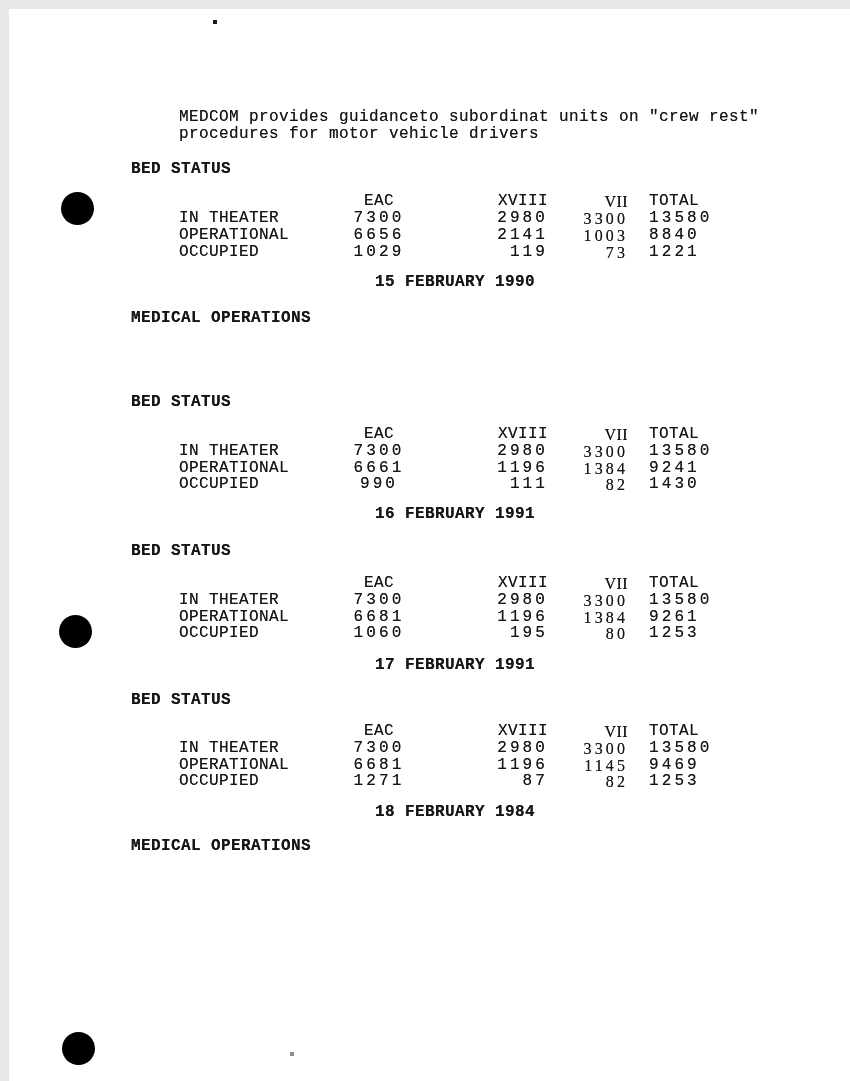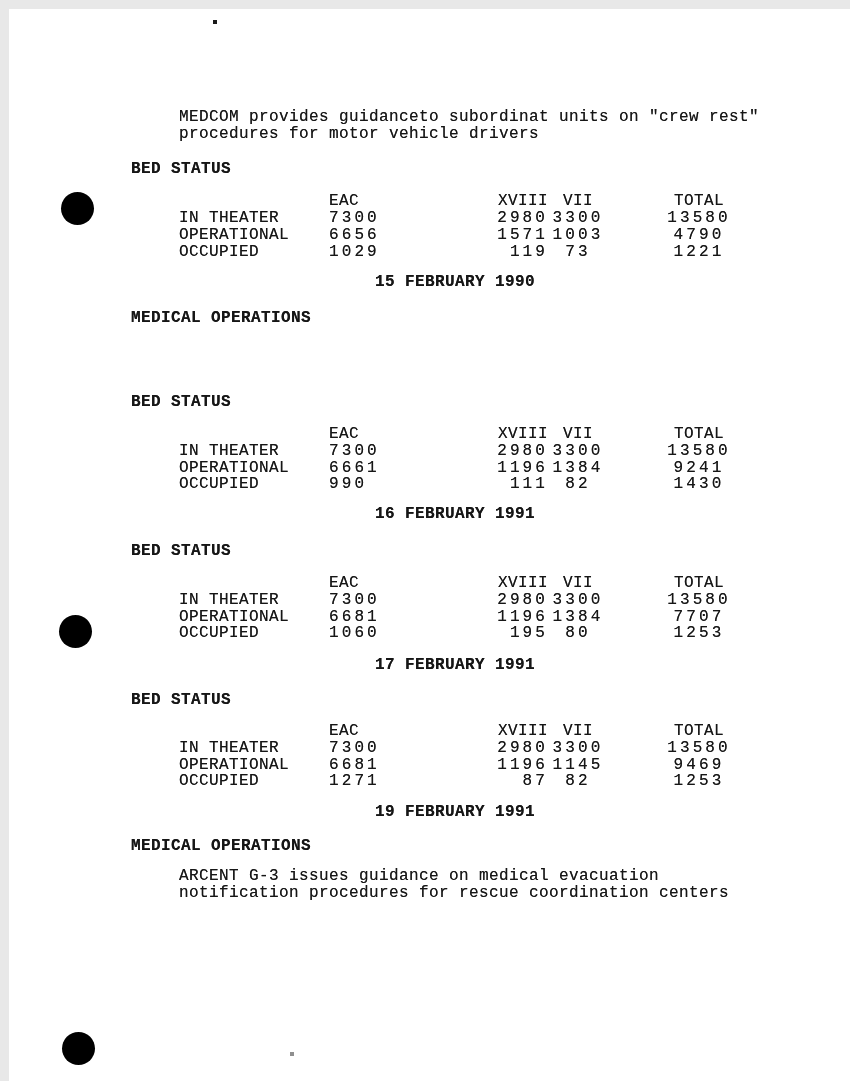--- a/index.html
+++ b/index.html
@@ -11,24 +11,24 @@
   }
   .t{position:absolute;left:0;top:0;width:850px;height:17px;}
   .t span{position:absolute;top:0;white-space:pre;}
   .para{position:absolute;left:170px;white-space:pre-line;
         text-shadow:0 0 0.5px rgba(0,0,0,0.65);}
   .h{position:absolute;left:122px;font-weight:bold;white-space:pre;
      text-shadow:0 0 0.6px rgba(0,0,0,0.7);}
   .date{position:absolute;left:366px;font-weight:bold;white-space:pre;
         text-shadow:0 0 0.6px rgba(0,0,0,0.7);}
   .lab{left:170px;text-shadow:0 0 0.5px rgba(0,0,0,0.65);}
-  .c1{left:320px;width:100px;text-align:left;}
+  .c1{left:320px;width:100px;text-align:center;}
   .c2{left:439px;width:100px;text-align:right;}
-  .c3{left:519px;width:100px;text-align:center;}
-  .c4{left:640px;width:100px;text-align:center;}
+  .c3{left:519px;width:100px;text-align:right;font-family:Liberation Serif, serif;}
+  .c4{left:640px;width:100px;text-align:left;}
   .th{text-shadow:0 0 0.5px rgba(0,0,0,0.65);}
   .num{letter-spacing:3.1px;text-shadow:0 0 0.5px rgba(0,0,0,0.65);}
   .punch{position:absolute;width:33px;height:33px;border-radius:50%;
          background:#000;}
   .scanbar{position:absolute;right:0;top:0;width:7px;height:718px;
            background:linear-gradient(to bottom,#000 0%,#000 78%,#444 90%,#b5b5b5 97%,#dcdcdc 100%);
            clip-path:polygon(0% 0%,100% 0%,100% 100%,45% 100%);}
   .speck{position:absolute;width:4px;height:4px;}
   .speck-top{left:204px;top:11px;background:#1a1a1a;}
   .speck-bottom{left:281px;top:1043px;background:#8f8f8f;}
@@ -60,23 +60,23 @@
     <div class="t" style="top:201px">
       <span class="lab">IN THEATER</span>
       <span class="c1 num">7300</span>
       <span class="c2 num">2980</span>
       <span class="c3 num">3300</span>
       <span class="c4 num">13580</span>
     </div>
     <div class="t" style="top:218px">
       <span class="lab">OPERATIONAL</span>
       <span class="c1 num">6656</span>
-      <span class="c2 num">1571</span>
+      <span class="c2 num">2141</span>
       <span class="c3 num">1003</span>
-      <span class="c4 num">4790</span>
+      <span class="c4 num">8840</span>
     </div>
     <div class="t" style="top:235px">
       <span class="lab">OCCUPIED</span>
       <span class="c1 num">1029</span>
       <span class="c2 num">119</span>
       <span class="c3 num">73</span>
       <span class="c4 num">1221</span>
     </div>
   </div>
 
@@ -133,21 +133,21 @@
       <span class="c1 num">7300</span>
       <span class="c2 num">2980</span>
       <span class="c3 num">3300</span>
       <span class="c4 num">13580</span>
     </div>
     <div class="t" style="top:600px">
       <span class="lab">OPERATIONAL</span>
       <span class="c1 num">6681</span>
       <span class="c2 num">1196</span>
       <span class="c3 num">1384</span>
-      <span class="c4 num">7707</span>
+      <span class="c4 num">9261</span>
     </div>
     <div class="t" style="top:616px">
       <span class="lab">OCCUPIED</span>
       <span class="c1 num">1060</span>
       <span class="c2 num">195</span>
       <span class="c3 num">80</span>
       <span class="c4 num">1253</span>
     </div>
   </div>
 
@@ -178,21 +178,19 @@
     </div>
     <div class="t" style="top:764px">
       <span class="lab">OCCUPIED</span>
       <span class="c1 num">1271</span>
       <span class="c2 num">87</span>
       <span class="c3 num">82</span>
       <span class="c4 num">1253</span>
     </div>
   </div>
 
-  <div class="date" style="top:795px">19 FEBRUARY 1991</div>
+  <div class="date" style="top:795px">18 FEBRUARY 1984</div>
 
   <div class="h" style="top:829px">MEDICAL OPERATIONS</div>
 
-  <div class="para" style="top:859px">ARCENT G-3 issues guidance on medical evacuation
-notification procedures for rescue coordination centers</div>
 
 
 </div>
 
 </body></html>

